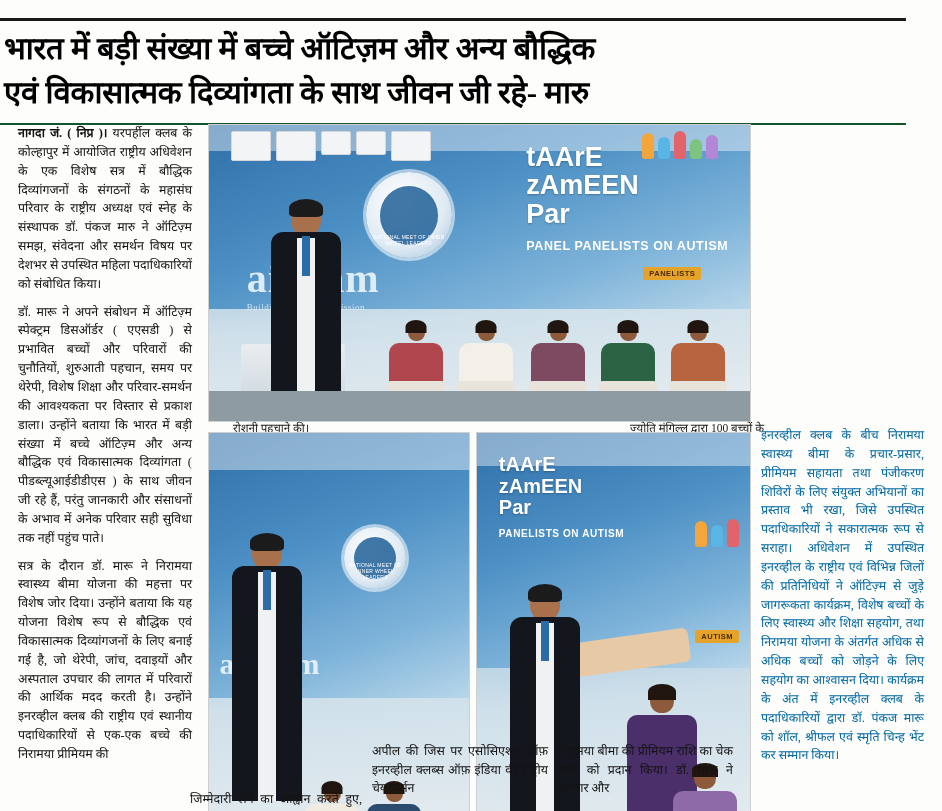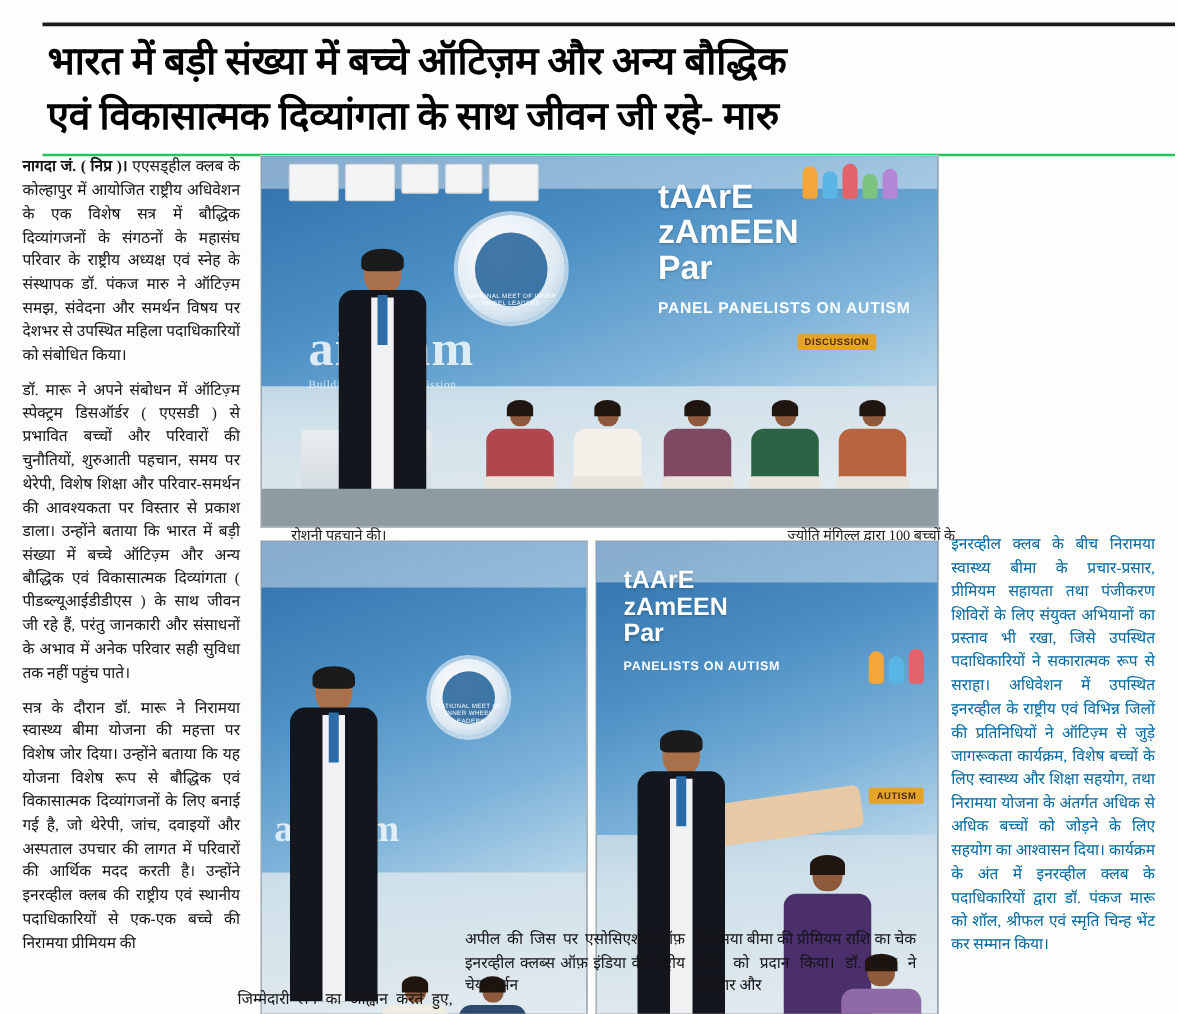--- a/index.html
+++ b/index.html
@@ -14,24 +14,24 @@
     overflow: hidden;
   }
   .page {
     position: relative;
     width: 942px; height: 811px;
     background: #fdfdfb;
   }
   
   .headline {
     position: absolute;
-    left: 34px; top: 18px;
+    left: 0; top: 18px;
     width: 906px;
     border-top: 3px solid #1a1a1a;
-    border-bottom: 2px solid #22c55e;
+    border-bottom: 2px solid #14532d;
     padding: 6px 4px 8px 4px;
   }
   .headline-line {
     font-family: "Liberation Serif", serif;
     font-weight: bold;
     font-size: 31px;
     line-height: 1.42;
     letter-spacing: -0.2px;
     color: #000;
     white-space: nowrap;
@@ -325,21 +325,21 @@
 <div class="page">
 
   <div class="headline">
     <div class="headline-line">भारत में बड़ी संख्या में बच्चे ऑटिज़म और अन्य बौद्धिक</div>
     <div class="headline-line">एवं विकासात्मक दिव्यांगता के साथ जीवन जी रहे- मारु</div>
   </div>
 
   <div class="body-area">
 
     <div class="col-left">
-      <p><span class="lead">नागदा जं. ( निप्र )।</span> <span>एएसड्हील क्लब के कोल्हापुर में आयोजित राष्ट्रीय अधिवेशन के एक विशेष सत्र में बौद्धिक दिव्यांगजनों के संगठनों के महासंघ परिवार के राष्ट्रीय अध्यक्ष एवं स्नेह के संस्थापक डॉ. पंकज मारु ने ऑटिज़्म समझ, संवेदना और समर्थन विषय पर देशभर से उपस्थित महिला पदाधिकारियों को संबोधित किया।</span></p>
+      <p><span class="lead">नागदा जं. ( निप्र )।</span> <span>यरपर्हील क्लब के कोल्हापुर में आयोजित राष्ट्रीय अधिवेशन के एक विशेष सत्र में बौद्धिक दिव्यांगजनों के संगठनों के महासंघ परिवार के राष्ट्रीय अध्यक्ष एवं स्नेह के संस्थापक डॉ. पंकज मारु ने ऑटिज़्म समझ, संवेदना और समर्थन विषय पर देशभर से उपस्थित महिला पदाधिकारियों को संबोधित किया।</span></p>
       <p>डॉ. मारू ने अपने संबोधन में ऑटिज़्म स्पेक्ट्रम डिसऑर्डर ( एएसडी ) से प्रभावित बच्चों और परिवारों की चुनौतियों, शुरुआती पहचान, समय पर थेरेपी, विशेष शिक्षा और परिवार-समर्थन की आवश्यकता पर विस्तार से प्रकाश डाला। उन्होंने बताया कि भारत में बड़ी संख्या में बच्चे ऑटिज़्म और अन्य बौद्धिक एवं विकासात्मक दिव्यांगता ( पीडब्ल्यूआईडीडीएस ) के साथ जीवन जी रहे हैं, परंतु जानकारी और संसाधनों के अभाव में अनेक परिवार सही सुविधा तक नहीं पहुंच पाते।</p>
       <p>सत्र के दौरान डॉ. मारू ने निरामया स्वास्थ्य बीमा योजना की महत्ता पर विशेष जोर दिया। उन्होंने बताया कि यह योजना विशेष रूप से बौद्धिक एवं विकासात्मक दिव्यांगजनों के लिए बनाई गई है, जो थेरेपी, जांच, दवाइयों और अस्पताल उपचार की लागत में परिवारों की आर्थिक मदद करती है। उन्होंने इनरव्हील क्लब की राष्ट्रीय एवं स्थानीय पदाधिकारियों से एक-एक बच्चे की निरामया प्रीमियम की</p>
     </div>
 
     <div class="photo photo-main">
       <div class="stage">
         <div class="backdrop">
           <div class="backdrop-strip"></div>
         </div>
         <div class="badges">
@@ -363,21 +363,21 @@
           <div class="kid"></div>
           <div class="kid"></div>
           <div class="kid"></div>
         </div>
         <div class="title-block">
           <div class="tz">tAArE</div>
           <div class="tz">zAmEEN</div>
           <div class="tz">Par</div>
           <div class="panel-label">PANEL PANELISTS ON AUTISM</div>
         </div>
-        <div class="panelists-tag">DISCUSSION</div>
+        <div class="panelists-tag">PANELISTS</div>
 
         <div class="seat-row">
           <div class="person" style="left:180px;">
             <div class="chair"></div>
             <div class="head">
                 <div class="hair"></div>
               </div>
             <div class="torso" style="background:#b0474f;"></div>
           </div>
           <div class="person" style="left:250px;">

